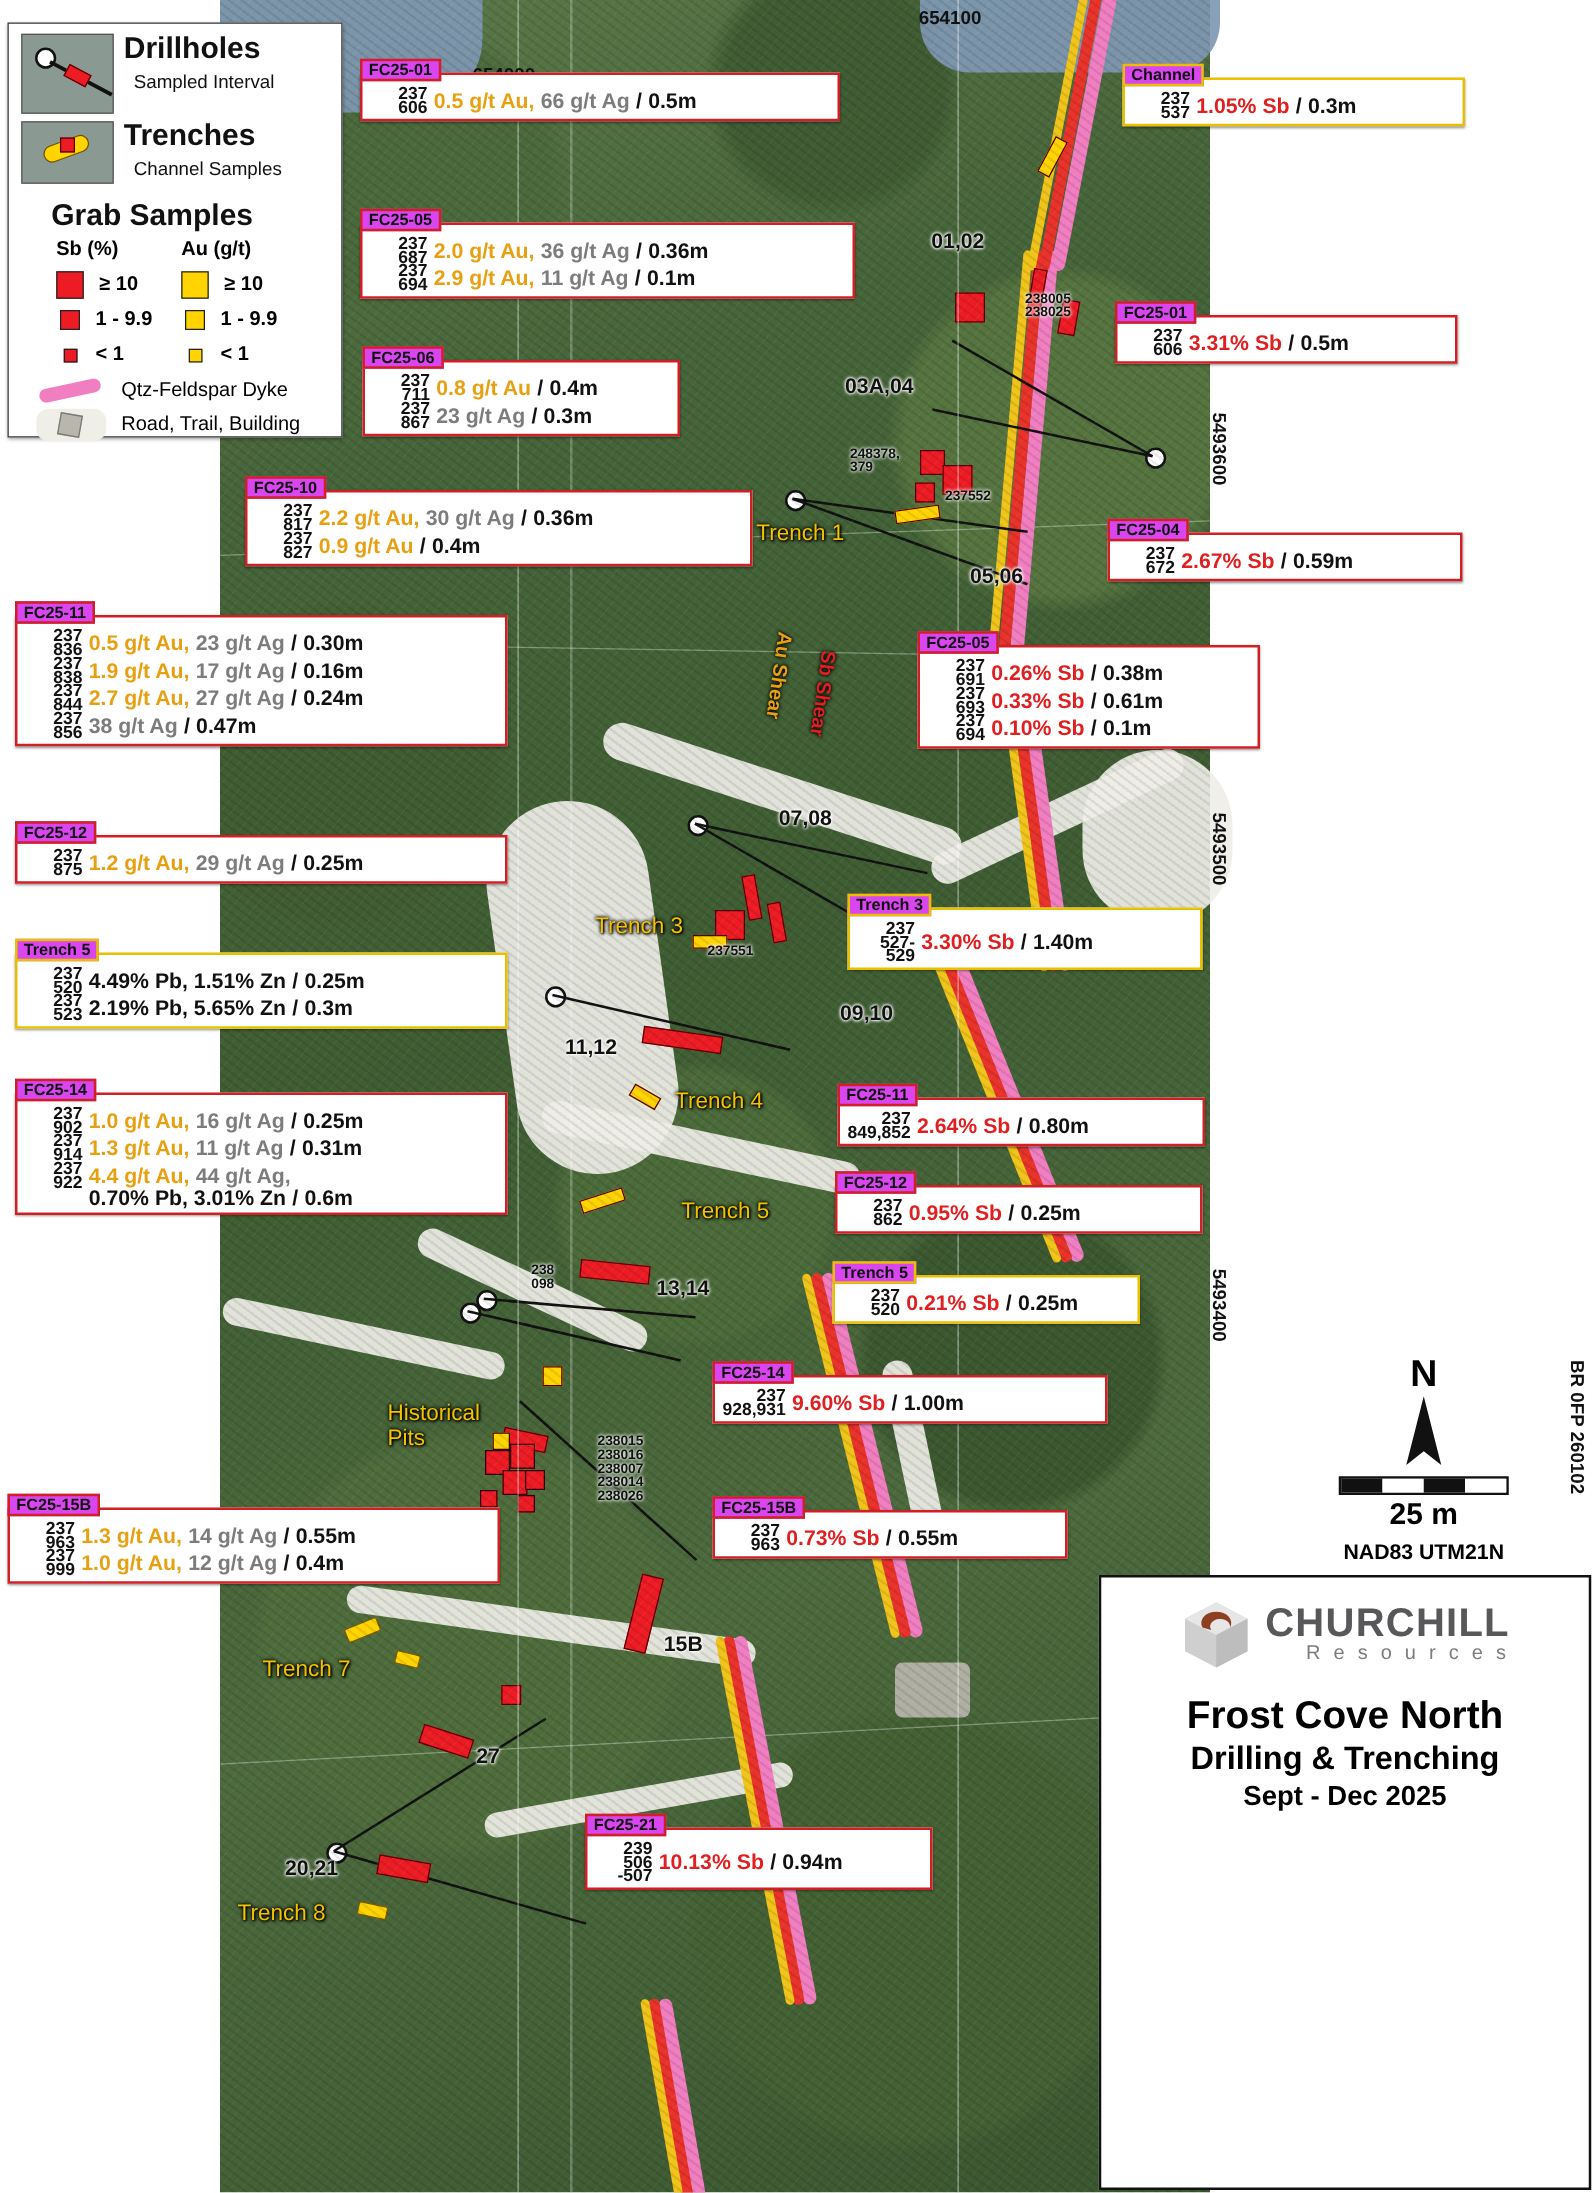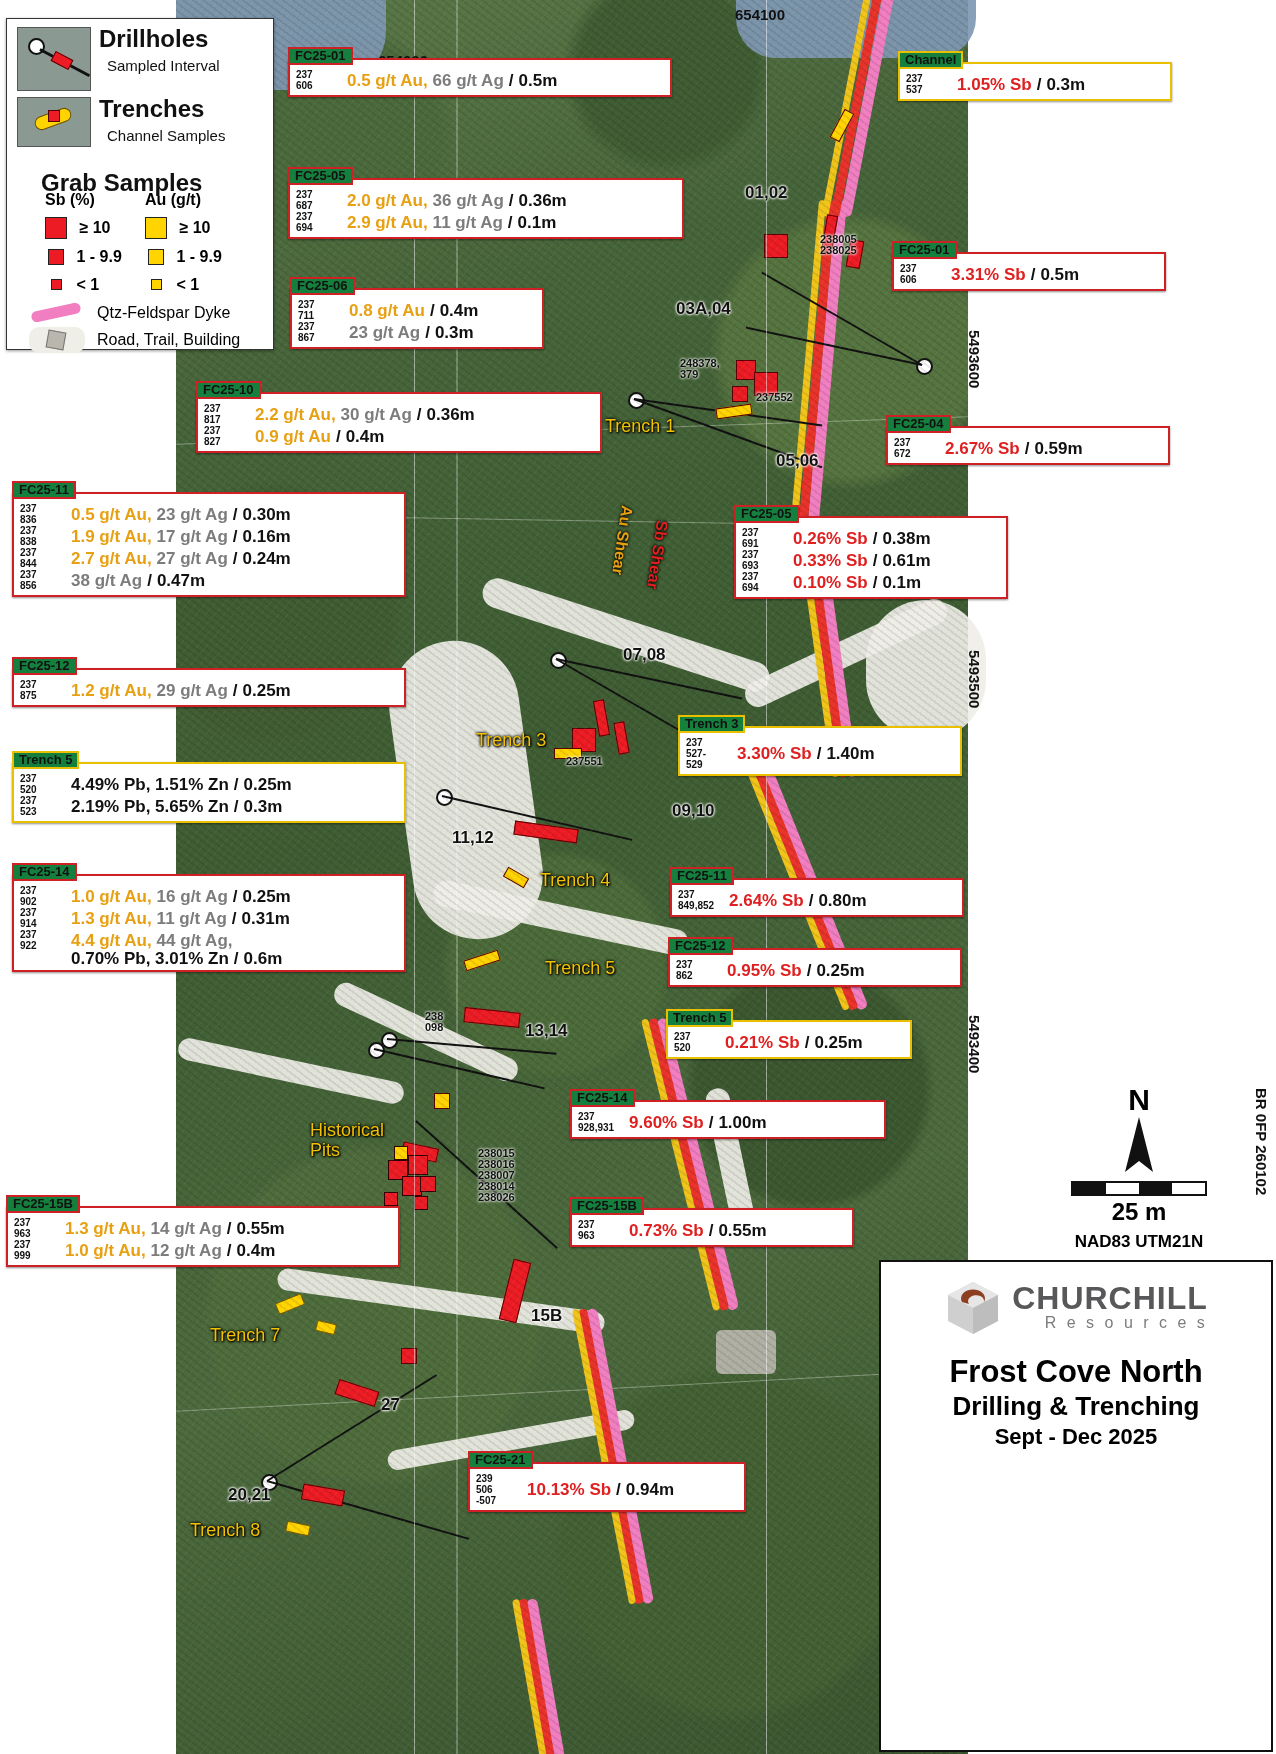--- a/index.html
+++ b/index.html
@@ -35,25 +35,25 @@
   
   .corridor{position:absolute;transform-origin:top left;}
   .dyke{background:#f07ec0;border-radius:6px;}
   .sbshear{background:#e8322a;border-radius:4px;}
   .aushear{background:#f0c419;border-radius:4px;}
   
   .box{position:absolute;background:#ffffff;border:2px solid #cf2026;
        box-shadow:0 1px 2px rgba(0,0,0,.45);padding:3px 6px 4px 6px;}
   .box.yellow{border-color:#e8c000;}
   .box.gold{border-color:#cf2026;}
-  .tag{position:absolute;top:-13px;left:-2px;background:#15803d;border:2px solid #cf2026;
+  .tag{position:absolute;top:-13px;left:-2px;background:#d946ef;border:2px solid #cf2026;
        font-size:13px;font-weight:bold;padding:0px 5px;line-height:14px;color:#111;}
   .tag.yellow{border-color:#e8c000;}
   .rowline{display:flex;align-items:center;gap:5px;white-space:nowrap;line-height:15px;}
-  .sid{font-size:10px;font-weight:bold;color:#111;text-align:left;line-height:11px;}
+  .sid{font-size:14px;font-weight:bold;color:#111;text-align:right;line-height:11px;}
   .sid span{display:block;}
   .au{color:#E8A013;font-weight:bold;font-size:17px;}
   .ag{color:#7c7c7c;font-weight:bold;font-size:17px;}
   .sb{color:#e02020;font-weight:bold;font-size:17px;}
   .pbzn{color:#111;font-weight:bold;font-size:17px;}
   .wid{color:#111;font-weight:bold;font-size:17px;}
   .sep{color:#111;font-weight:bold;font-size:17px;}
   
   #legend{position:absolute;left:6px;top:18px;width:266px;height:330px;background:#fff;
     border:1px solid #333;box-shadow:0 1px 3px rgba(0,0,0,.4);}
@@ -254,21 +254,21 @@
   <div class="lg-title" style="position:absolute;left:92px;top:6px;">Drillholes</div>
   <div class="lg-sub" style="position:absolute;left:100px;top:38px;">Sampled Interval</div>
 
   <div style="position:absolute;left:10px;top:78px;width:72px;height:48px;background:#8a9a92;border:1px solid #555;">
     <div style="position:absolute;left:16px;top:14px;width:36px;height:12px;background:#ffd400;border:1px solid #6a5200;border-radius:8px;transform:rotate(-20deg);"></div>
     <div style="position:absolute;left:30px;top:12px;width:10px;height:10px;background:#ed1c24;border:1px solid #500;"></div>
   </div>
   <div class="lg-title" style="position:absolute;left:92px;top:76px;">Trenches</div>
   <div class="lg-sub" style="position:absolute;left:100px;top:108px;">Channel Samples</div>
 
-  <div class="lg-title" style="position:absolute;left:34px;top:150px;">Grab Samples</div>
+  <div class="lg-title" style="position:absolute;left:34px;top:140px;">Grab Samples</div>
   <div style="position:absolute;left:38px;top:172px;font-size:16px;font-weight:bold;">Sb (%)</div>
   <div style="position:absolute;left:138px;top:172px;font-size:16px;font-weight:bold;">Au (g/t)</div>
 
   <div style="position:absolute;left:38px;top:198px;">
     <span class="swatch" style="width:20px;height:20px;vertical-align:middle;"></span>
     <span style="font-size:16px;font-weight:bold;margin-left:8px;vertical-align:middle;">≥ 10</span>
   </div>
   <div style="position:absolute;left:138px;top:198px;">
     <span class="swatch y" style="width:20px;height:20px;vertical-align:middle;"></span>
     <span style="font-size:16px;font-weight:bold;margin-left:8px;vertical-align:middle;">≥ 10</span>

